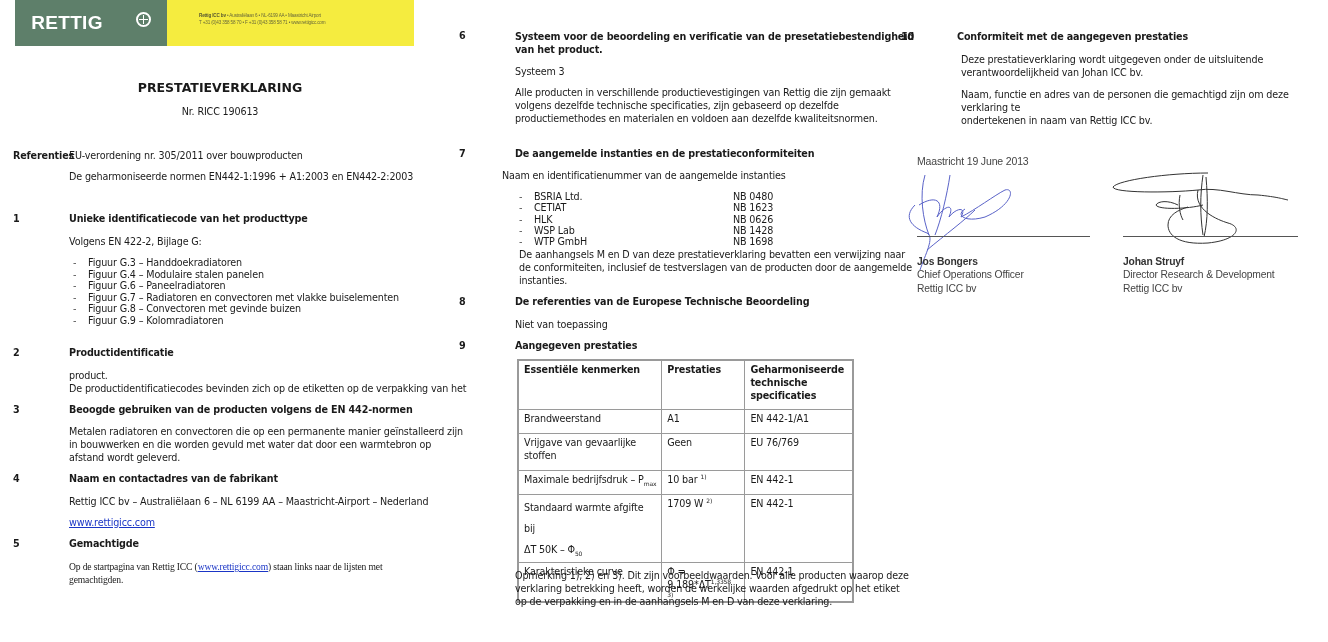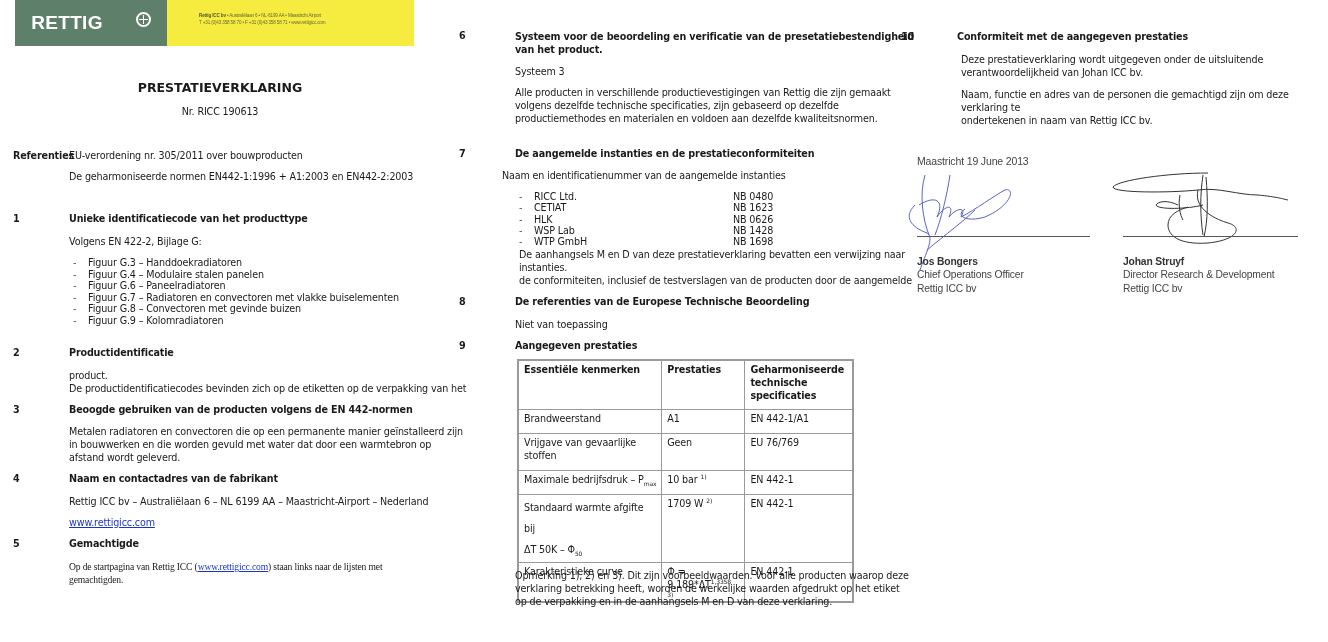--- a/index.html
+++ b/index.html
@@ -144,21 +144,21 @@
   <div>volgens dezelfde technische specificaties, zijn gebaseerd op dezelfde</div>
   <div>productiemethodes en materialen en voldoen aan dezelfde kwaliteitsnormen.</div>
 </div>
 
 <div class="sec-num" style="left:459px; top:148px;">7</div>
 <div class="sec-head" style="left:515px; top:148px;">De aangemelde instanties en de prestatieconformiteiten</div>
 <div class="para" style="left:502px; top:169px;">Naam en identificatienummer van de aangemelde instanties</div>
 <ul class="nb-list" style="left:515px; top:191px;">
   <li>
       <span class="dash">-</span>
-      <span class="nb-name">RICC Ltd.</span>
+      <span class="nb-name">BSRIA Ltd.</span>
       <span>NB 0480</span>
     </li>
   <li>
       <span class="dash">-</span>
       <span class="nb-name">CETIAT</span>
       <span>NB 1623</span>
     </li>
   <li>
       <span class="dash">-</span>
       <span class="nb-name">HLK</span>
@@ -170,22 +170,22 @@
       <span>NB 1428</span>
     </li>
   <li>
       <span class="dash">-</span>
       <span class="nb-name">WTP GmbH</span>
       <span>NB 1698</span>
     </li>
 </ul>
 <div class="para" style="left:519px; top:248px;">
   <div>De aanhangsels M en D van deze prestatieverklaring bevatten een verwijzing naar</div>
+  <div>de conformiteiten, inclusief de testverslagen van de producten door de aangemelde</div>
   <div>instanties.</div>
-  <div>de conformiteiten, inclusief de testverslagen van de producten door de aangemelde</div>
 </div>
 
 <div class="sec-num" style="left:459px; top:296px;">8</div>
 <div class="sec-head" style="left:515px; top:296px;">De referenties van de Europese Technische Beoordeling</div>
 <div class="para" style="left:515px; top:318px;">Niet van toepassing</div>
 
 <div class="sec-num" style="left:459px; top:340px;">9</div>
 <div class="sec-head" style="left:515px; top:340px;">Aangegeven prestaties</div>
 
 <table class="perf-table">

